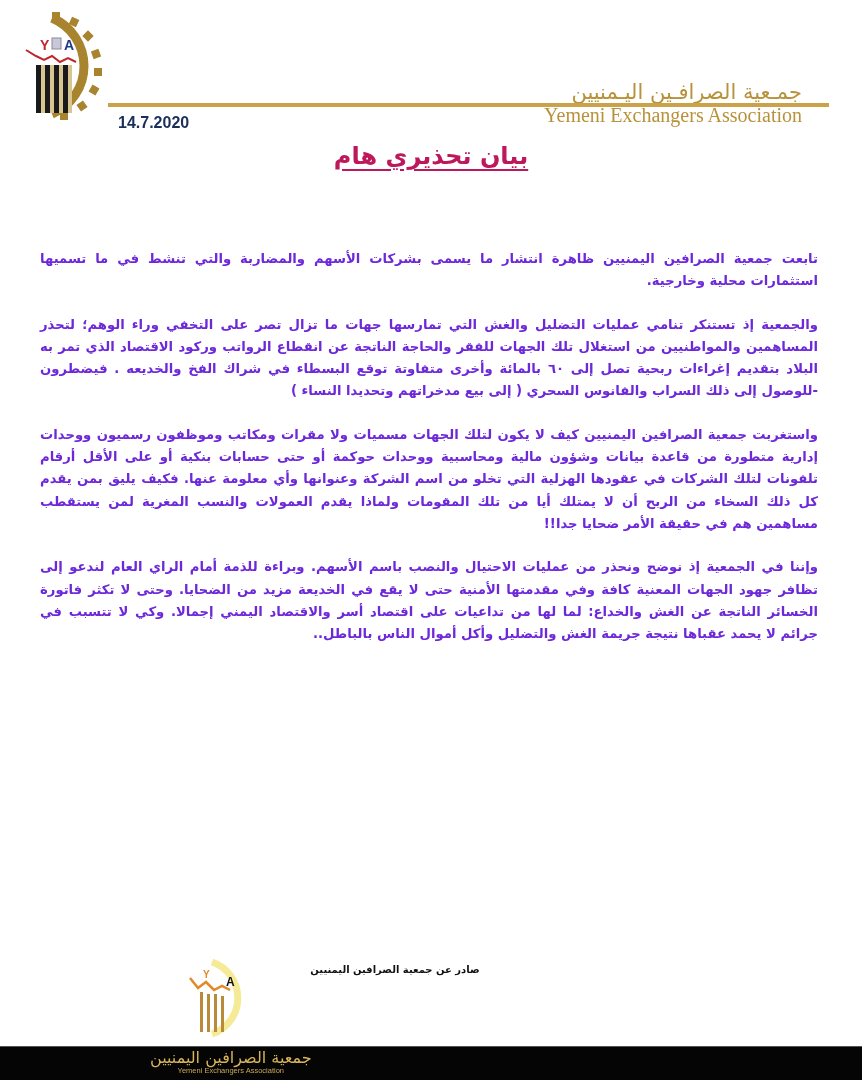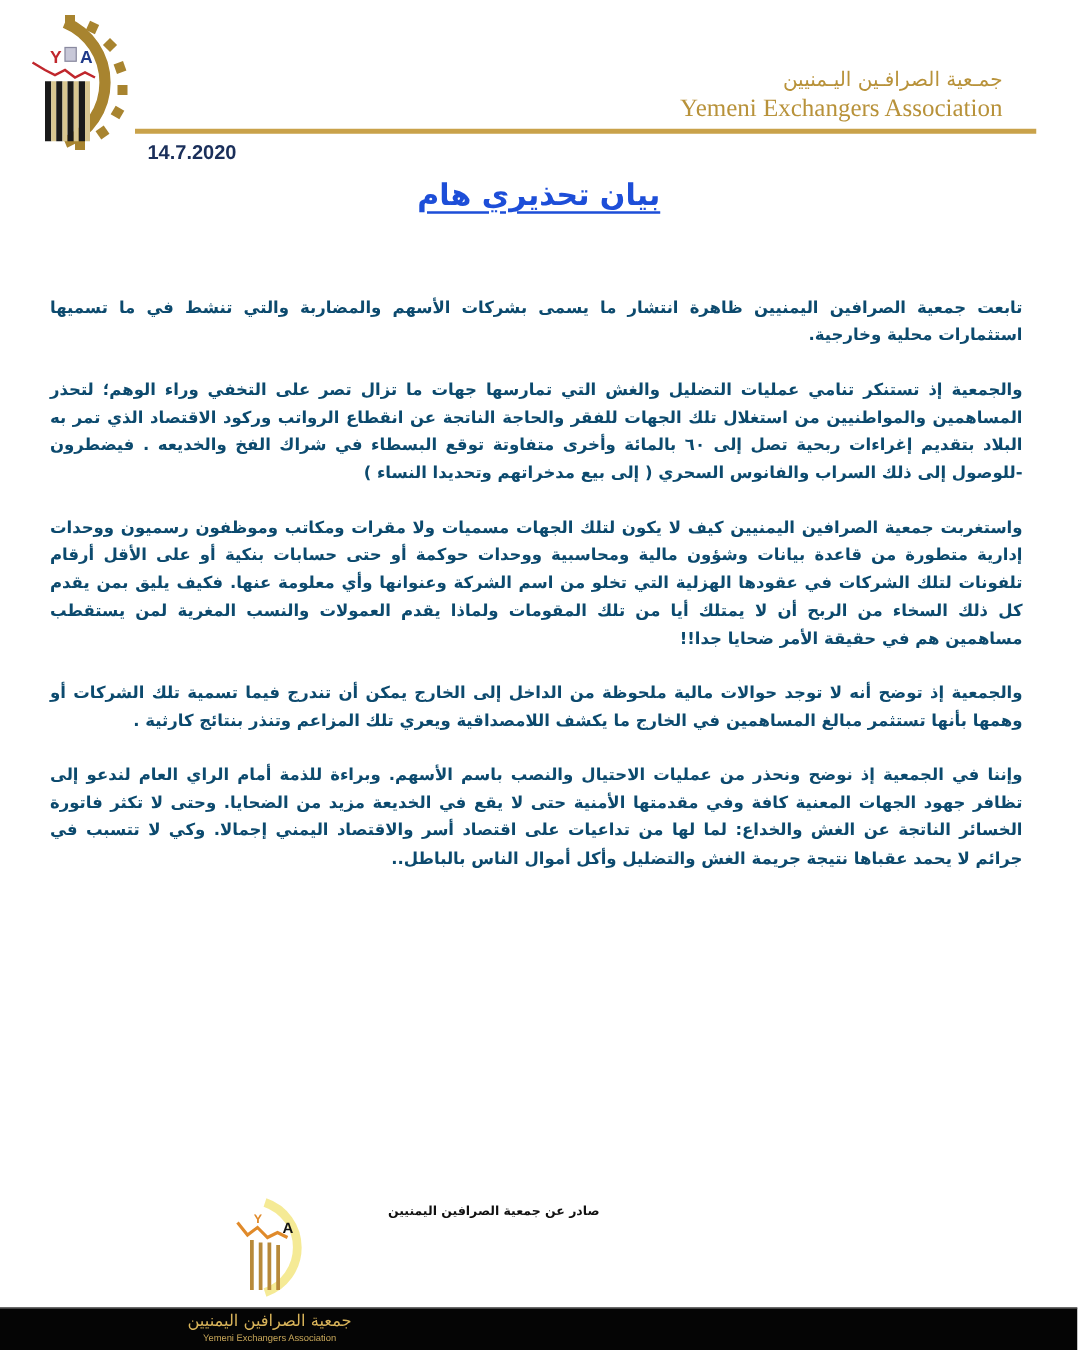--- a/index.html
+++ b/index.html
@@ -5,62 +5,62 @@
     html, body { margin: 0; padding: 0; }
     body {
       width: 862px; height: 1080px; position: relative; overflow: hidden;
       background: #ffffff; color: #111;
       font-family: "DejaVu Sans", sans-serif;
     }
     .header { position: absolute; left: 0; top: 0; width: 862px; height: 135px; }
     .logo-top { position: absolute; left: 22px; top: 10px; width: 82px; height: 112px; }
     .brand { position: absolute; right: 60px; top: 52px; text-align: right; color: #b8923a; }
     .brand-ar {
-      font-family: "DejaVu Sans", sans-serif; font-size: 16px; line-height: 24px;
-      direction: rtl; letter-spacing: 1px; color: #b8923a;
+      font-family: "DejaVu Sans", sans-serif; font-size: 21px; line-height: 24px;
+      direction: rtl; letter-spacing: 1px; color: #b8923a; margin-top: 28px;
     }
     .brand-en {
       font-family: "Liberation Serif", serif; font-size: 20px; line-height: 22px;
       color: #b8923a; direction: ltr;
     }
     .gold-rule {
       position: absolute; left: 108px; right: 33px; top: 103px; height: 4px;
       background: #c9a24a;
     }
     .date {
       position: absolute; left: 118px; top: 114px;
       font-family: "Liberation Sans", sans-serif; font-weight: bold; font-size: 16px; color: #1a2f5a;
     }
     .title {
       position: absolute; left: 0; width: 862px; top: 142px; text-align: center;
       direction: rtl;
     }
     .title span {
       font-family: "DejaVu Sans", sans-serif; font-weight: bold; font-size: 24px;
       text-decoration: underline; text-decoration-thickness: 2px; text-underline-offset: 5px;
-      color: #1d4ed8;
+      color: #be185d;
     }
     .body-text {
-      position: absolute; left: 40px; width: 778px; top: 236px;
+      position: absolute; left: 40px; width: 778px; top: 248px;
       direction: rtl; text-align: justify; text-align-last: right;
       font-family: "DejaVu Sans", sans-serif; font-weight: bold; font-size: 13.2px; line-height: 22.3px;
-      color: #0c4a6e;
+      color: #6d28d9;
     }
     .body-text p { margin: 0 0 21px 0; }
     .sign {
       position: absolute; left: 250px; width: 290px; top: 957px; text-align: center; direction: rtl;
       font-family: "DejaVu Sans", sans-serif; font-weight: bold; font-size: 10px; line-height: 26px;
     }
     .logo-bottom { position: absolute; left: 186px; top: 956px; width: 70px; height: 82px; }
     .footer {
       position: absolute; left: 0; top: 1046px; width: 862px; height: 34px; background: #050505;
       border-top: 1px solid #555;
     }
     .footer-brand { position: absolute; left: 150px; top: 4px; text-align: center; }
-    .footer-ar { font-family: "DejaVu Sans", sans-serif; font-size: 13px; color: #d9b45a; direction: rtl; line-height: 14px; }
+    .footer-ar { font-family: "DejaVu Sans", sans-serif; font-size: 16px; color: #d9b45a; direction: rtl; line-height: 14px; }
     .footer-en { font-family: "Liberation Sans", sans-serif; font-size: 7.5px; color: #c9a85a; line-height: 11px; }
   </style>
 </head>
 <body>
 
 <div class="header">
   <svg class="logo-top" viewBox="0 0 82 112">
 
     <path d="M30 8 A52 52 0 0 1 30 104" fill="none" stroke="#a8842f" stroke-width="9"></path>
     <g fill="#a8842f">
@@ -99,21 +99,20 @@
 </div>
 
 <div class="title">
   <span>بيان تحذيري هام</span>
 </div>
 
 <div class="body-text">
   <p>تابعت جمعية الصرافين اليمنيين ظاهرة انتشار ما يسمى بشركات الأسهم والمضاربة والتي تنشط في ما تسميها استثمارات محلية وخارجية.</p>
   <p>والجمعية إذ تستنكر تنامي عمليات التضليل والغش التي تمارسها جهات ما تزال تصر على التخفي وراء الوهم؛ لتحذر المساهمين والمواطنيين من استغلال تلك الجهات للفقر والحاجة الناتجة عن انقطاع الرواتب وركود الاقتصاد الذي تمر به البلاد بتقديم إغراءات ربحية تصل إلى ٦٠ بالمائة وأخرى متفاوتة توقع البسطاء في شراك الفخ والخديعه . فيضطرون -للوصول إلى ذلك السراب والفانوس السحري ( إلى بيع مدخراتهم وتحديدا النساء )</p>
   <p>واستغربت جمعية الصرافين اليمنيين كيف لا يكون لتلك الجهات مسميات ولا مقرات ومكاتب وموظفون رسميون ووحدات إدارية متطورة من قاعدة بيانات وشؤون مالية ومحاسبية ووحدات حوكمة أو حتى حسابات بنكية أو على الأقل أرقام تلفونات لتلك الشركات في عقودها الهزلية التي تخلو من اسم الشركة وعنوانها وأي معلومة عنها. فكيف يليق بمن يقدم كل ذلك السخاء من الربح أن لا يمتلك أيا من تلك المقومات ولماذا يقدم العمولات والنسب المغرية لمن يستقطب مساهمين هم في حقيقة الأمر ضحايا جدا!!</p>
-  <p>والجمعية إذ توضح أنه لا توجد حوالات مالية ملحوظة من الداخل إلى الخارج يمكن أن تندرج فيما تسمية تلك الشركات أو وهمها بأنها تستثمر مبالغ المساهمين في الخارج ما يكشف اللامصداقية ويعري تلك المزاعم وتنذر بنتائج كارثية .</p>
   <p>وإننا في الجمعية إذ نوضح ونحذر من عمليات الاحتيال والنصب باسم الأسهم. وبراءة للذمة أمام الراي العام لندعو إلى تظافر جهود الجهات المعنية كافة وفي مقدمتها الأمنية حتى لا يقع في الخديعة مزيد من الضحايا. وحتى لا تكثر فاتورة الخسائر الناتجة عن الغش والخداع: لما لها من تداعيات على اقتصاد أسر والاقتصاد اليمني إجمالا. وكي لا تتسبب في جرائم لا يحمد عقباها نتيجة جريمة الغش والتضليل وأكل أموال الناس بالباطل..</p>
 </div>
 
 <svg class="logo-bottom" viewBox="0 0 70 82">
   <path d="M26 6 A38 38 0 0 1 26 78" fill="none" stroke="#f3e57a" stroke-width="7" opacity="0.8"></path>
   <g fill="#b88a3a">
     <rect x="14" y="36" width="3" height="40"></rect>
     <rect x="21" y="38" width="3" height="38"></rect>
     <rect x="28" y="38" width="3" height="38"></rect>
     <rect x="35" y="40" width="3" height="36"></rect>

